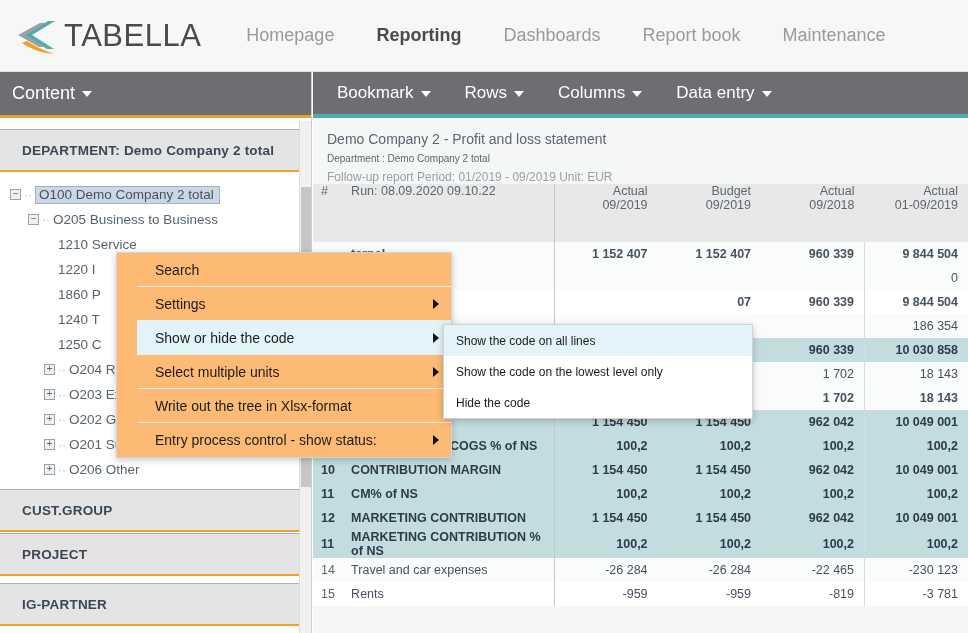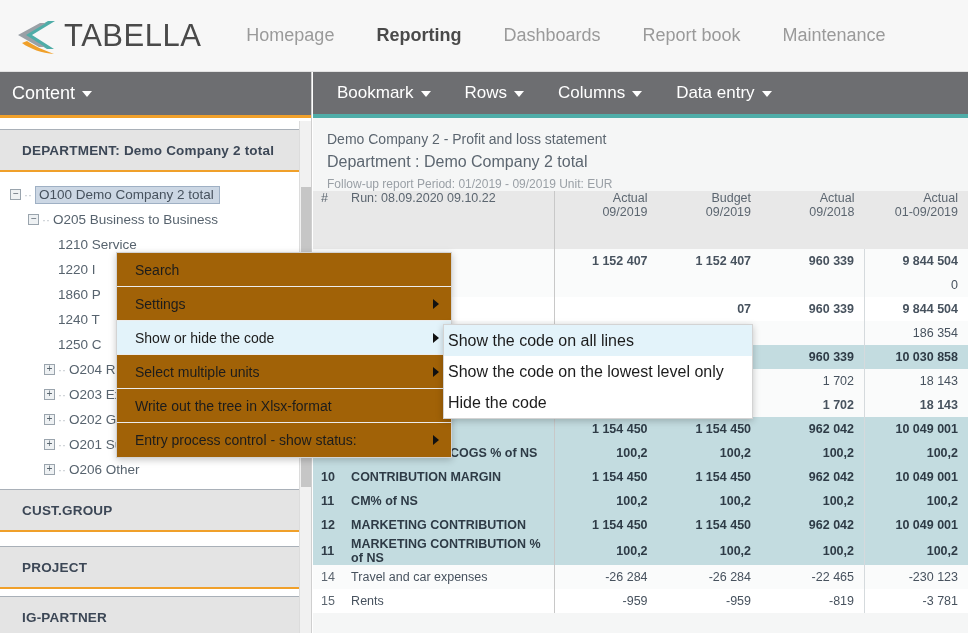--- a/index.html
+++ b/index.html
@@ -93,21 +93,21 @@
   .main-toolbar {
     height: 46px; background: #6d6e71; display:flex; align-items:center;
     border-bottom: 4px solid #4fada8; padding-left: 12px;
   }
   .tb-item {
     color:#fff; font-size: 17px; padding: 0 12px; margin-right: 10px;
     white-space: nowrap; cursor:pointer;
   }
   .report-head { padding: 13px 0 0 14px; background:#f5f6f6; }
   .rh-title { font-size: 14px; color:#5c6670; margin-bottom: 6px; }
-  .rh-sub { font-size: 16px; color:#5c6670; margin-bottom: 6px; }
+  .rh-sub { font-size: 10px; color:#5c6670; margin-bottom: 6px; }
   .rh-meta { font-size: 12px; color:#9aa0a6; }
 
   table.grid { border-collapse: collapse; width: 655px; table-layout: fixed; }
   table.grid th, table.grid td { padding: 0; }
   .hdr-row th {
     background: #e8e8e8; vertical-align: top; padding: 8px 0 0 0;
     font-size: 12.5px; color: #5c6670; font-weight: normal;
     height: 58px;
   }
   .c-num   { width: 26px; }
@@ -125,43 +125,43 @@
   tr.data-row td.val.last { border-left:1px solid #d5dadd; }
   tr.alt td { background: #fafbfb; }
   tr.plain td { background: #ffffff; }
   tr.hl td { background: #c3dce0; font-weight: bold; color:#2e3b46; }
   tr.hl td.num { color:#2e3b46; }
   tr.bold td { font-weight: bold; }
 
   
   .ctx {
     position:absolute; left: 116px; top: 252px; width: 336px;
-    background:#a16207; border:1px solid #d3d3d3;
-    box-shadow: 0 2px 7px rgba(0,0,0,0.22); z-index: 50;
+    background:#fdba74; border:1px solid #d3d3d3;
+    box-shadow: 0 2px 7px rgba(0,0,0,0.22); z-index: 50; padding-left: 20px;
   }
   .ctx-item {
     position: relative; height: 34px; display:flex; align-items:center;
     padding-left: 18px; font-size: 14px; color:#1c1c1c; cursor:pointer;
     border-bottom: 1px solid #ececec;
   }
   .ctx-item:last-child { border-bottom: none; }
   .ctx-item.sel { background:#e3f3fa; }
   .arrow-right {
     position:absolute; right: 12px; width:0; height:0;
     border-top: 5px solid transparent; border-bottom: 5px solid transparent;
     border-left: 6px solid #111;
   }
   .submenu {
     position:absolute; left: 443px; top: 324px; width: 310px;
     background:#ffffff; border:1px solid #d3d3d3;
     box-shadow: 0 2px 7px rgba(0,0,0,0.22); z-index: 60;
   }
   .sub-item {
-    height: 31px; display:flex; align-items:center; padding-left: 4px;
-    font-size: 16px; color:#1c1c1c; cursor:pointer;
+    height: 31px; display:flex; align-items:center; padding-left: 12px;
+    font-size: 12px; color:#1c1c1c; cursor:pointer;
   }
   .sub-item.sel { background:#e3f3fa; }
 </style>
 </head>
 <body>
 
 <div id="app">
 
   <div class="topbar">
     <div class="logo-wrap">
@@ -237,21 +237,21 @@
         <span>O201 Sup</span>
       </div>
       <div class="tree-row" style="padding-left:44px">
         <span class="exp-box">+</span>
           <span class="dots">··</span>
         <span>O206 Other</span>
       </div>
     </div>
 
     <div class="sb-section" style="margin-top:7px">CUST.GROUP</div>
-    <div class="sb-section" style="margin-top:14px">PROJECT</div>
+    <div class="sb-section" style="margin-top:1px">PROJECT</div>
     <div class="sb-section" style="margin-top:7px">IG-PARTNER</div>
 
     <div class="sb-scroll">
       <div class="sb-scroll-thumb"></div>
     </div>
   </div>
 
   <div class="main">
     <div class="main-toolbar">
       <div class="tb-item"><span>Bookmark</span><span class="caret-down"></span></div>

